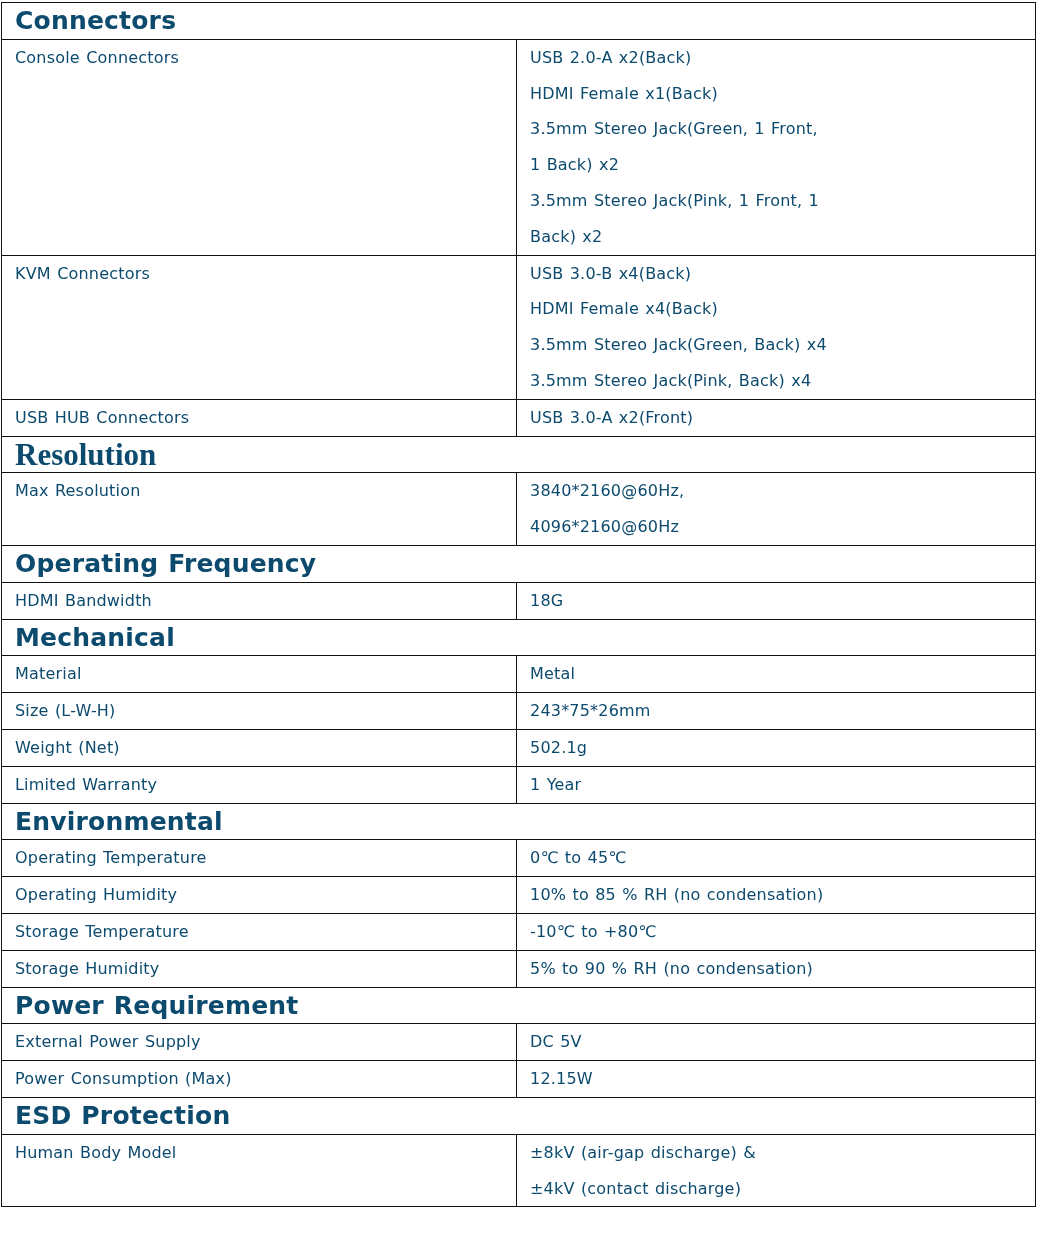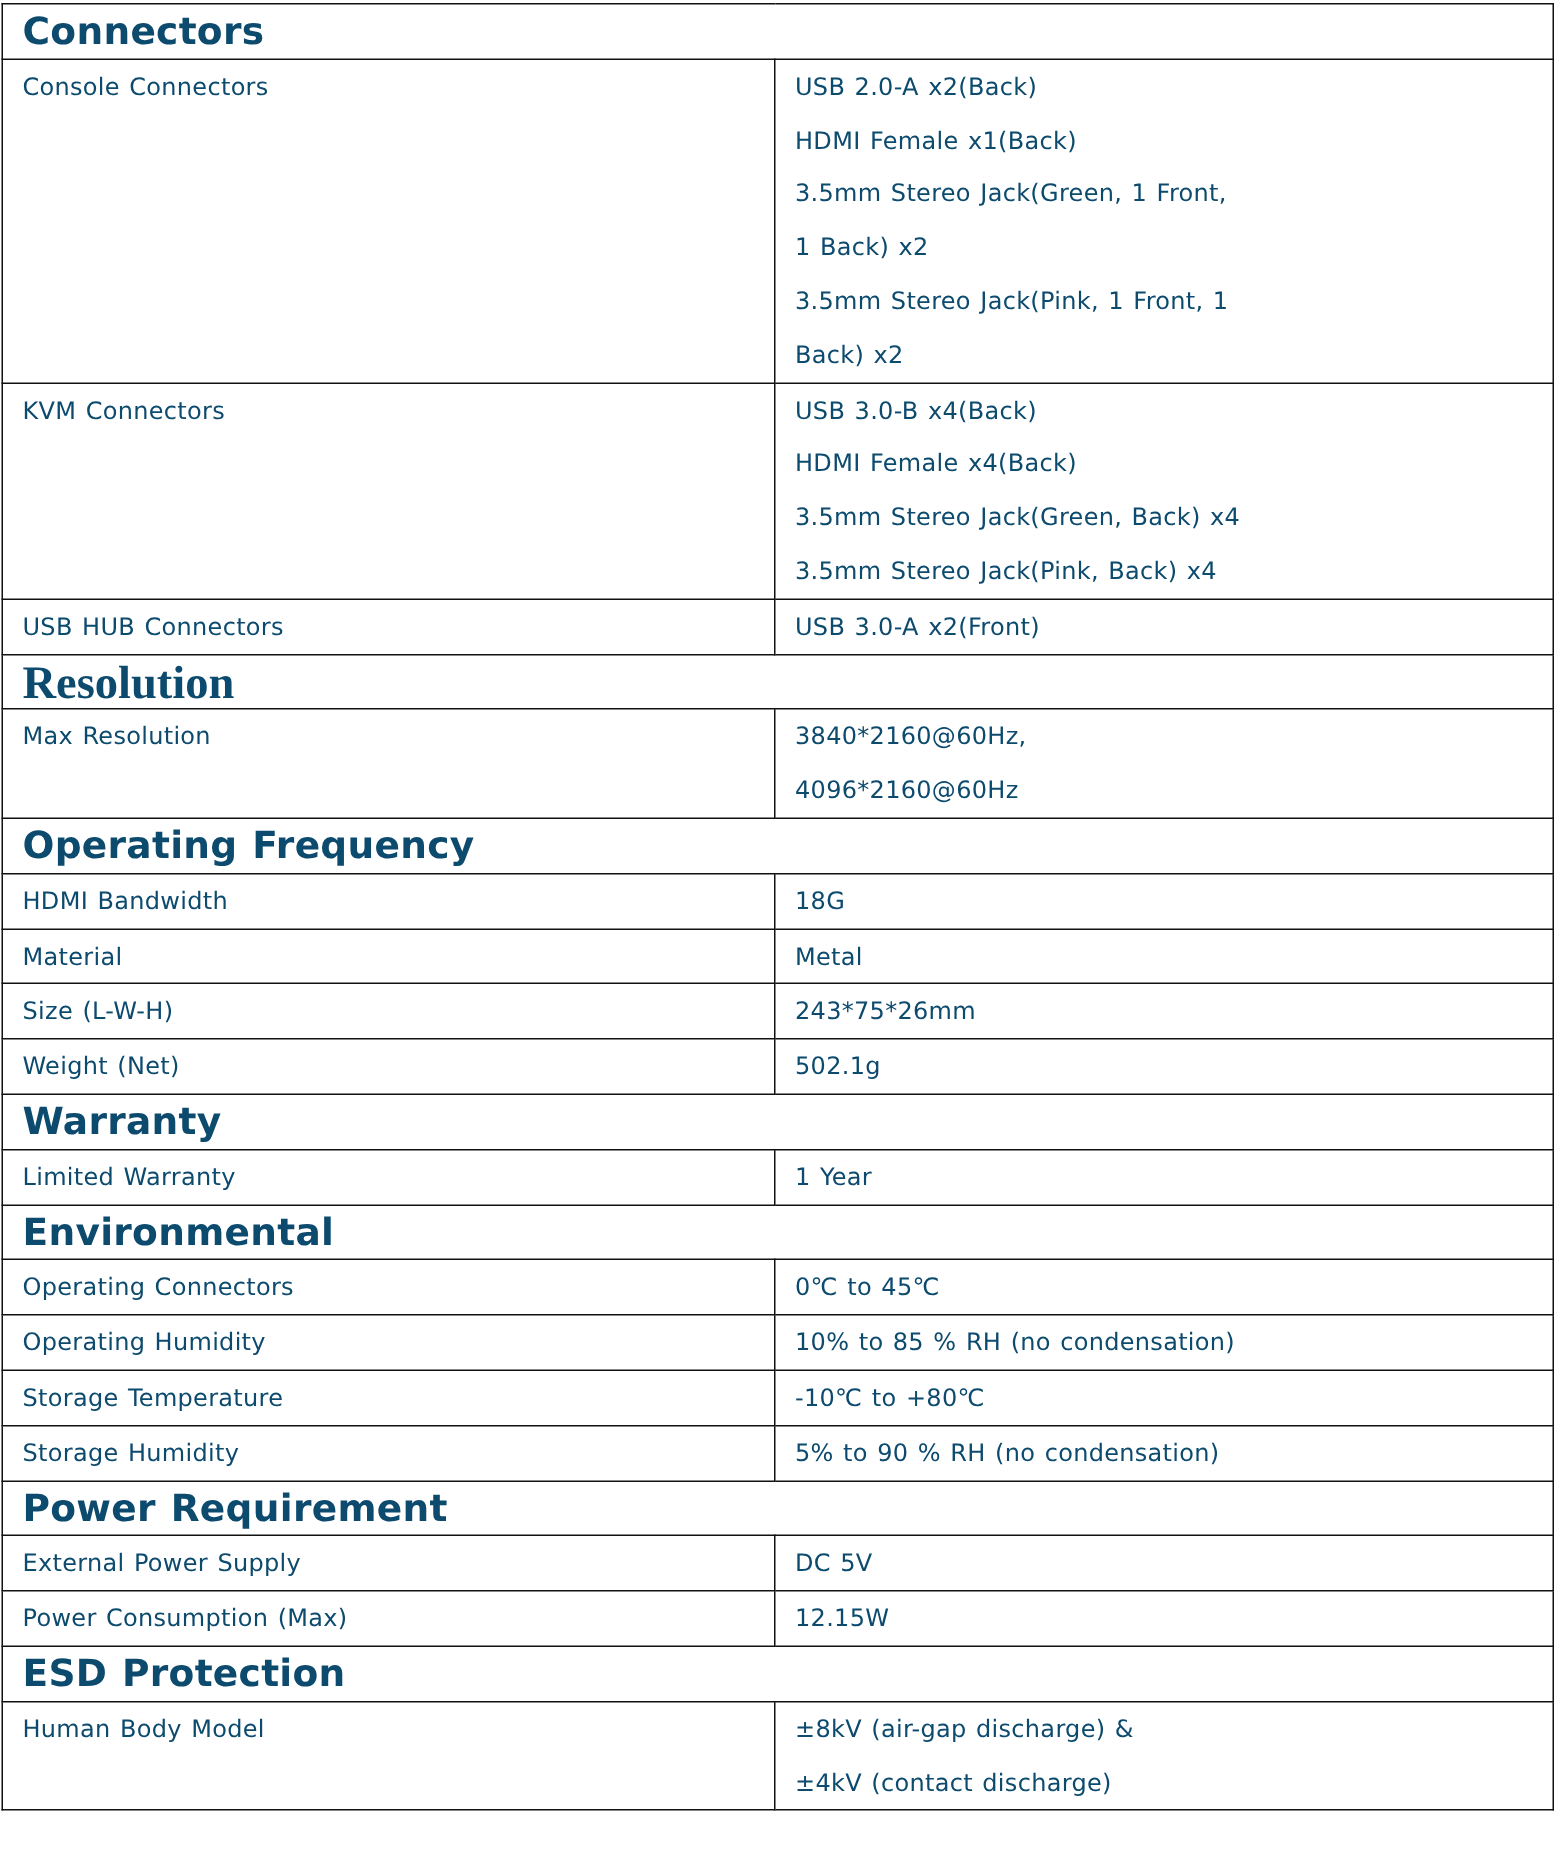--- a/index.html
+++ b/index.html
@@ -105,54 +105,54 @@
     <tr class="section-row">
       <td colspan="2">Operating Frequency</td>
     </tr>
     <tr>
       <td>HDMI Bandwidth</td>
       <td class="value">
         <span class="val-line">18G</span>
       </td>
     </tr>
 
+    <tr class="section-row">
+      <td colspan="2">Mechanical</td>
+    </tr>
     <tr>
       <td>Material</td>
       <td class="value">
         <span class="val-line">Metal</span>
       </td>
     </tr>
     <tr>
       <td>Size (L-W-H)</td>
       <td class="value">
         <span class="val-line">243*75*26mm</span>
       </td>
     </tr>
     <tr>
       <td>Weight (Net)</td>
       <td class="value">
         <span class="val-line">502.1g</span>
       </td>
     </tr>
 
-    <tr class="section-row">
-      <td colspan="2">Warranty</td>
-    </tr>
     <tr>
       <td>Limited Warranty</td>
       <td class="value">
         <span class="val-line">1 Year</span>
       </td>
     </tr>
 
     <tr class="section-row">
       <td colspan="2">Environmental</td>
     </tr>
     <tr>
-      <td>Operating Connectors</td>
+      <td>Operating Temperature</td>
       <td class="value">
         <span class="val-line">0℃ to 45℃</span>
       </td>
     </tr>
     <tr>
       <td>Operating Humidity</td>
       <td class="value">
         <span class="val-line">10% to 85 % RH (no condensation)</span>
       </td>
     </tr>

